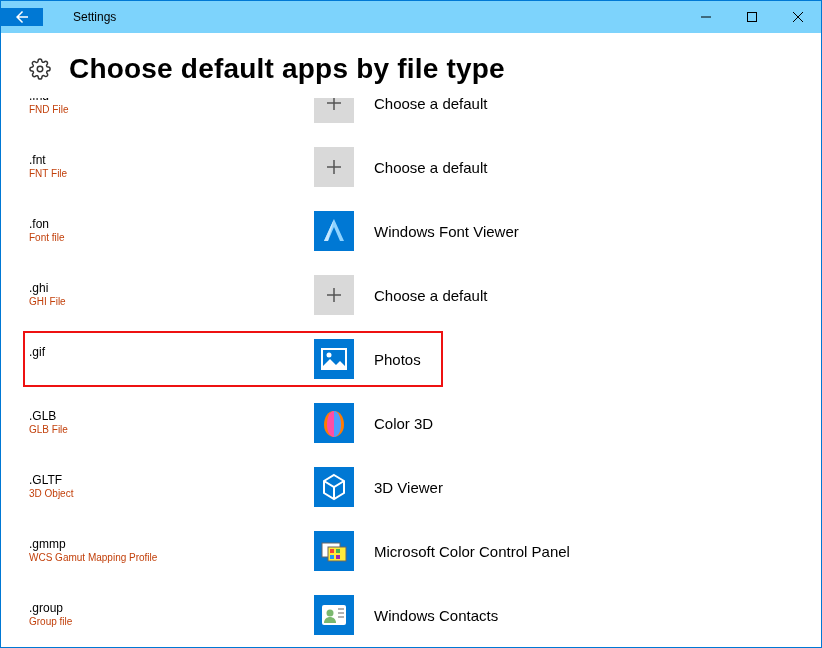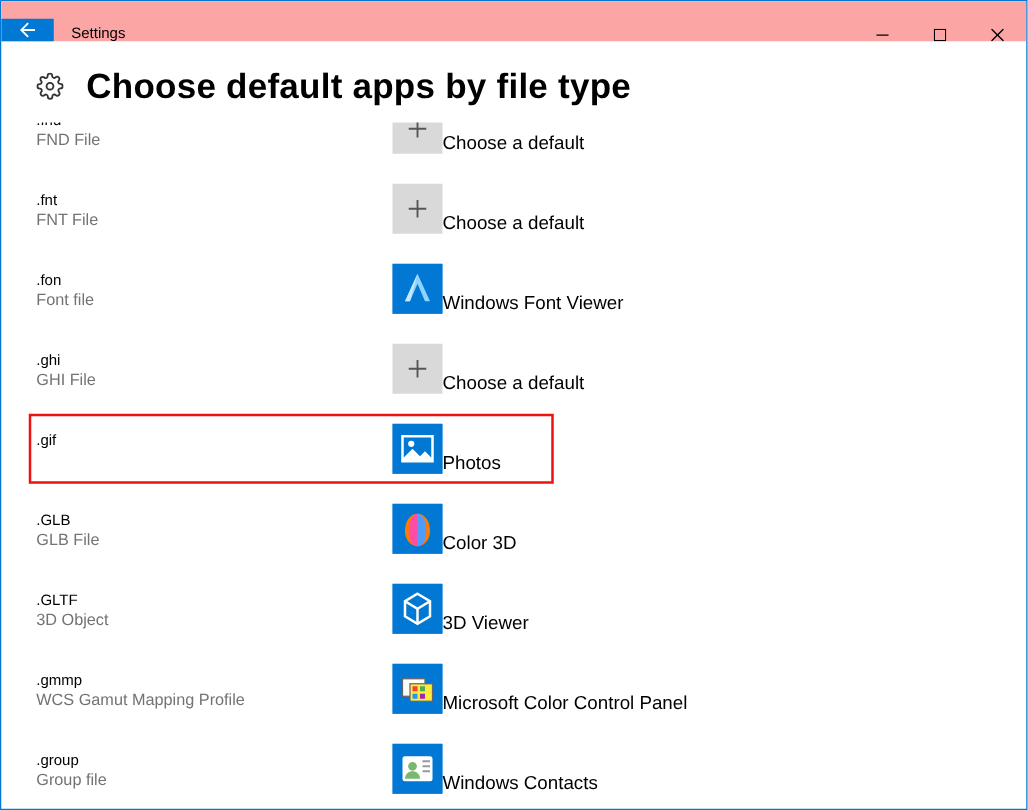--- a/index.html
+++ b/index.html
@@ -12,22 +12,23 @@
       background: #fff;
       width: 822px;
       height: 648px;
       overflow: hidden;
       border: 1px solid #0078d4;
       position: relative;
     }
     .titlebar {
       height: 32px;
       display: flex;
-      align-items: flex-end;
-      background: #fca5a5;
+      align-items: center;
+      background: #7dd3fc;
+      gap: 16px;
     }
     .back-button {
       width: 42px;
       background: #0078d4;
       display: flex;
       align-items: center;
       justify-content: center;
       color: #fff;
       cursor: pointer;
     }
@@ -97,28 +98,28 @@
     }
     .file-left {
       width: 285px;
       padding-top: 6px;
     }
     .ext {
       font-size: 12px;
       color: #000;
     }
     .desc {
-      font-size: 13px;
-      color: #737373;
+      font-size: 10px;
+      color: #c2410c;
       margin-top: 1px;
     }
     .app-area {
       display: flex;
-      align-items: flex-end;
-      gap: 0;
+      align-items: center;
+      gap: 20px;
       cursor: pointer;
     }
     .app-icon {
       width: 40px;
       height: 40px;
       display: flex;
       align-items: center;
       justify-content: center;
       flex: 0 0 40px;
     }

